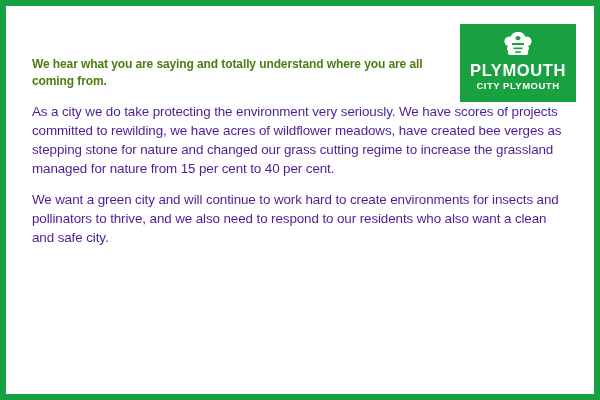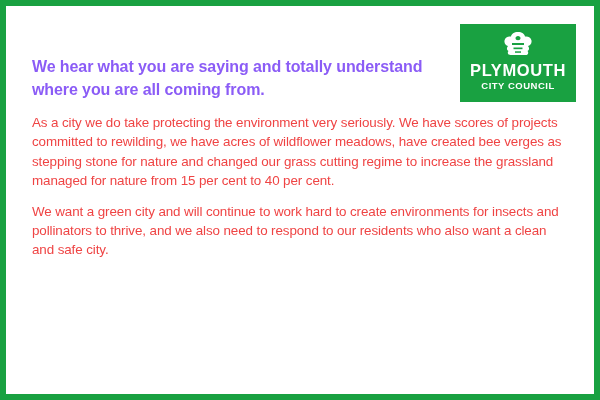--- a/index.html
+++ b/index.html
@@ -52,56 +52,56 @@
   .logo-sub {
     font-size: 9.5px;
     font-weight: bold;
     letter-spacing: 0.5px;
     line-height: 1.3;
     margin-top: 1px;
   }
   .headline {
     margin: 28px 0 0 0;
     width: 420px;
-    font-size: 16px;
+    font-size: 12px;
     font-weight: bold;
     line-height: 1.42;
-    color: #8b5cf6;
+    color: #4d7c0f;
     letter-spacing: -0.1px;
   }
   .body-copy {
     margin-top: 12px;
     width: 540px;
   }
   .body-copy p {
     margin: 0 0 12px 0;
     font-size: 13.4px;
     line-height: 1.42;
-    color: #ef4444;
+    color: #4c1d95;
     letter-spacing: -0.1px;
   }
   .body-copy p:last-child {
     margin-bottom: 0;
   }
 </style>
 </head>
 <body>
 
 <div class="card">
 
   <div class="logo">
     <svg class="logo-crest" viewBox="0 0 36 30" aria-hidden="true">
       <path d="M18 2 C14 2 11.5 4 11 6.5 C8 6 5 7.5 4.5 10.5 C4 13.5 6 15.5 8 16 C6.5 17.5 6.5 20 8.5 21 C7 22.5 8 25 10.5 25 L25.5 25 C28 25 29 22.5 27.5 21 C29.5 20 29.5 17.5 28 16 C30 15.5 32 13.5 31.5 10.5 C31 7.5 28 6 25 6.5 C24.5 4 22 2 18 2 Z" fill="#ffffff"></path>
       <path d="M18 6 C16.5 6 15.5 7 15.5 8.2 C15.5 9.4 16.5 10.2 18 10.2 C19.5 10.2 20.5 9.4 20.5 8.2 C20.5 7 19.5 6 18 6 Z" fill="#19a141"></path>
       <path d="M12 13 L24 13 L24 15 L12 15 Z" fill="#19a141"></path>
       <path d="M13.5 17.5 L22.5 17.5 L22.5 19.2 L13.5 19.2 Z" fill="#19a141"></path>
       <path d="M15 21.3 L21 21.3 L21 22.8 L15 22.8 Z" fill="#19a141"></path>
     </svg>
     <div class="logo-name">PLYMOUTH</div>
-    <div class="logo-sub">CITY COUNCIL</div>
+    <div class="logo-sub">CITY PLYMOUTH</div>
   </div>
 
   <h1 class="headline">We hear what you are saying and totally understand where you are all coming from.</h1>
 
   <div class="body-copy">
     <p>As a city we do take protecting the environment very seriously. We have scores of projects committed to rewilding, we have acres of wildflower meadows, have created bee verges as stepping stone for nature and changed our grass cutting regime to increase the grassland managed for nature from 15 per cent to 40 per cent.</p>
     <p>We want a green city and will continue to work hard to create environments for insects and pollinators to thrive, and we also need to respond to our residents who also want a clean and safe city.</p>
   </div>
 
 </div>

